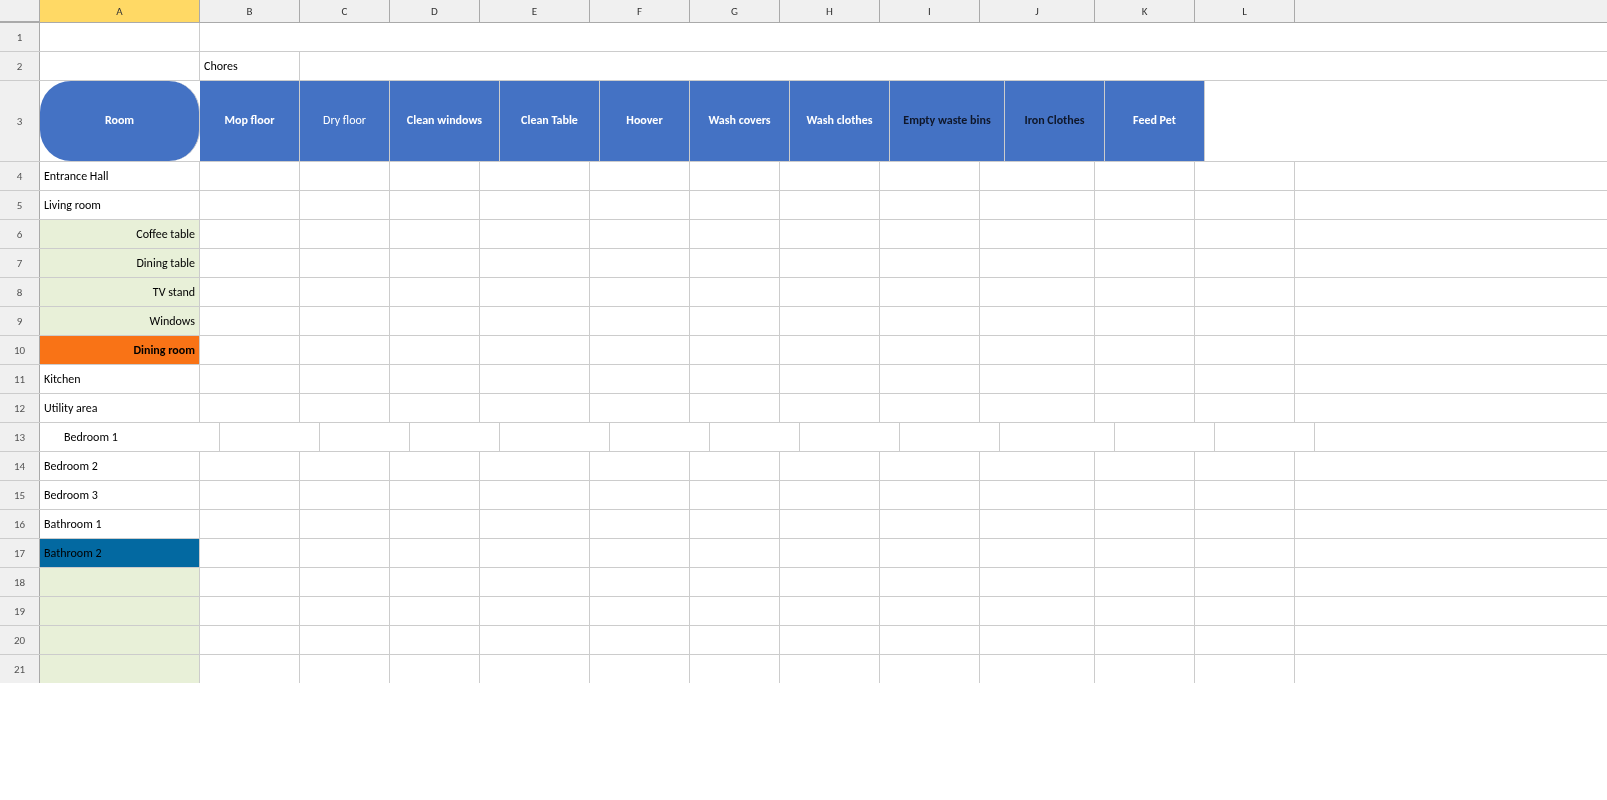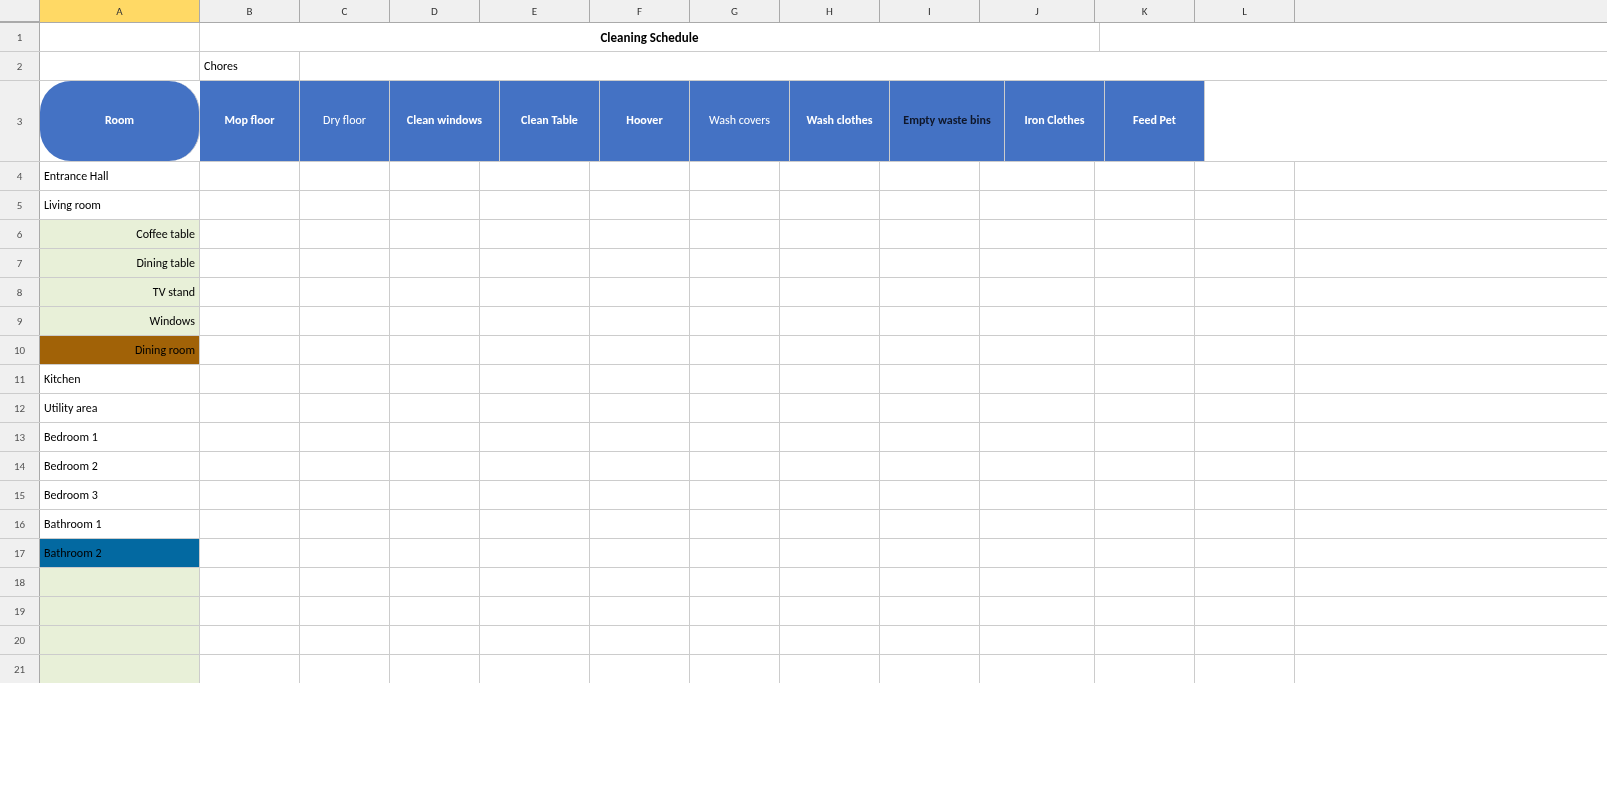--- a/index.html
+++ b/index.html
@@ -193,23 +193,20 @@
       </div>
   </div>
 
   <div class="spreadsheet-body">
 
     <div class="ss-row row-title">
       <div class="row-num">
           <span>1</span>
         </div>
       <div class="ss-cell col-A"></div>
-      <div class="ss-cell col-B" style="justify-content:center; font-weight:bold; font-size:13px; border-right:1px solid #ccc; width:900px; min-width:900px;">
-        <span>Cleaning Schedule</span>
-      </div>
     </div>
 
     <div class="ss-row row-chores">
       <div class="row-num">
           <span>2</span>
         </div>
       <div class="ss-cell col-A"></div>
       <div class="ss-cell col-B">
           <span>Chores</span>
         </div>
@@ -230,30 +227,30 @@
         </div>
       <div class="ss-cell col-E" style="background:#4472C4;color:#fff;font-weight:bold;justify-content:center;white-space:normal;text-align:center;">
           <span>Clean windows</span>
         </div>
       <div class="ss-cell col-F" style="background:#4472C4;color:#fff;font-weight:bold;justify-content:center;white-space:normal;text-align:center;">
           <span>Clean Table</span>
         </div>
       <div class="ss-cell col-G" style="background:#4472C4;color:#fff;font-weight:bold;justify-content:center;white-space:normal;text-align:center;">
           <span>Hoover</span>
         </div>
-      <div class="ss-cell col-H" style="background:#4472C4;color:#fff;font-weight:normal;justify-content:center;white-space:normal;text-align:center;">
+      <div class="ss-cell col-H" style="background:#4472C4;color:#fff;font-weight:bold;justify-content:center;white-space:normal;text-align:center;">
           <span>Wash covers</span>
         </div>
       <div class="ss-cell col-I" style="background:#4472C4;color:#fff;font-weight:bold;justify-content:center;white-space:normal;text-align:center;">
           <span>Wash clothes</span>
         </div>
       <div class="ss-cell col-J" style="background:#4472C4;color:#0f172a;font-weight:bold;justify-content:center;white-space:normal;text-align:center;">
           <span>Empty waste bins</span>
         </div>
-      <div class="ss-cell col-K" style="background:#4472C4;color:#ffffff;font-weight:bold;justify-content:center;white-space:normal;text-align:center;">
+      <div class="ss-cell col-K" style="background:#4472C4;color:#0f172a;font-weight:bold;justify-content:center;white-space:normal;text-align:center;">
           <span>Iron Clothes</span>
         </div>
       <div class="ss-cell col-L" style="background:#4472C4;color:#fff;font-weight:bold;justify-content:center;white-space:normal;text-align:center;">
           <span>Feed Pet</span>
         </div>
     </div>
 
     <div id="data-rows-container">
         <div class="ss-row row-data">
           <div class="row-num">4</div>
@@ -340,21 +337,21 @@
           <div class="ss-cell col-F"></div>
           <div class="ss-cell col-G"></div>
           <div class="ss-cell col-H"></div>
           <div class="ss-cell col-I"></div>
           <div class="ss-cell col-J"></div>
           <div class="ss-cell col-K"></div>
           <div class="ss-cell col-L"></div>
         </div>
         <div class="ss-row row-data">
           <div class="row-num">10</div>
-          <div class="ss-cell col-A" style="background-color: #a16207; justify-content: flex-end;">Dining room</div>
+          <div class="ss-cell col-A" style="background-color: #f97316; justify-content: flex-end; font-weight: bold;">Dining room</div>
           <div class="ss-cell col-B"></div>
           <div class="ss-cell col-C"></div>
           <div class="ss-cell col-D"></div>
           <div class="ss-cell col-E"></div>
           <div class="ss-cell col-F"></div>
           <div class="ss-cell col-G"></div>
           <div class="ss-cell col-H"></div>
           <div class="ss-cell col-I"></div>
           <div class="ss-cell col-J"></div>
           <div class="ss-cell col-K"></div>
@@ -385,21 +382,21 @@
           <div class="ss-cell col-F"></div>
           <div class="ss-cell col-G"></div>
           <div class="ss-cell col-H"></div>
           <div class="ss-cell col-I"></div>
           <div class="ss-cell col-J"></div>
           <div class="ss-cell col-K"></div>
           <div class="ss-cell col-L"></div>
         </div>
         <div class="ss-row row-data">
           <div class="row-num">13</div>
-          <div class="ss-cell col-A" style="background-color: rgb(255, 255, 255); justify-content: flex-start;">Bedroom 1</div>
+          <div class="ss-cell col-A" style="background-color: rgb(255, 255, 255); justify-content: flex-start; margin-left: 20px;">Bedroom 1</div>
           <div class="ss-cell col-B"></div>
           <div class="ss-cell col-C"></div>
           <div class="ss-cell col-D"></div>
           <div class="ss-cell col-E"></div>
           <div class="ss-cell col-F"></div>
           <div class="ss-cell col-G"></div>
           <div class="ss-cell col-H"></div>
           <div class="ss-cell col-I"></div>
           <div class="ss-cell col-J"></div>
           <div class="ss-cell col-K"></div>

